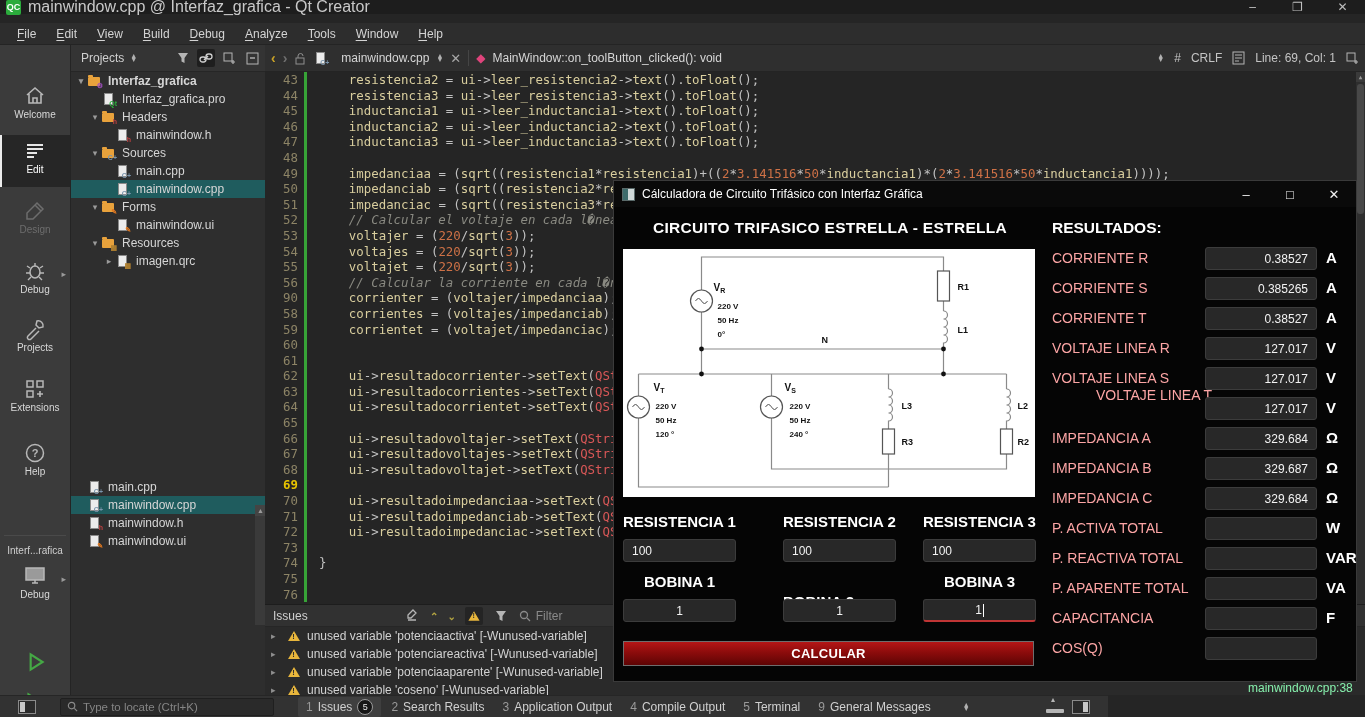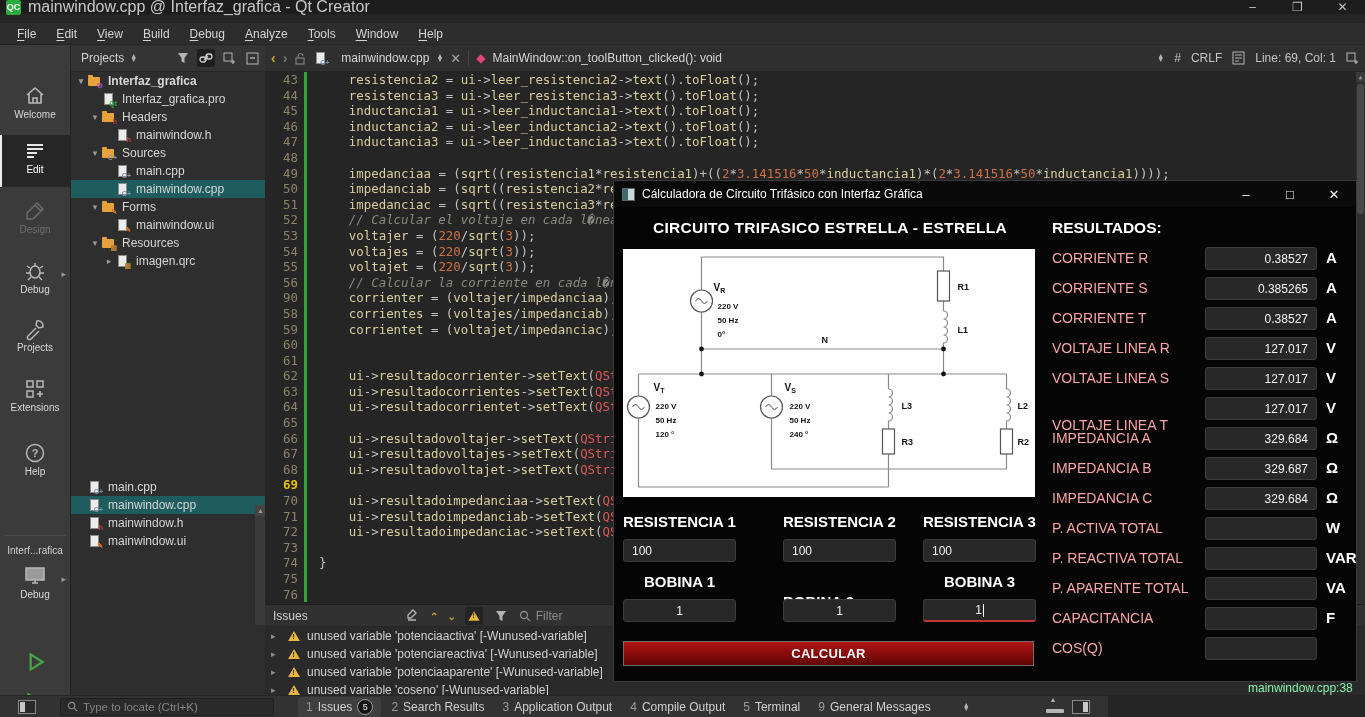--- a/index.html
+++ b/index.html
@@ -690,21 +690,21 @@
         <div class="res-unit" style="top: 98px;">A</div>
         <div class="res-row-label" style="top: 129px;">CORRIENTE T</div>
         <div class="dlg-field" style="left: 591px; top: 126px; width: 112px; justify-content: flex-end; padding-right: 8px;">0.38527</div>
         <div class="res-unit" style="top: 128px;">A</div>
         <div class="res-row-label" style="top: 159px;">VOLTAJE LINEA R</div>
         <div class="dlg-field" style="left: 591px; top: 156px; width: 112px; justify-content: flex-end; padding-right: 8px;">127.017</div>
         <div class="res-unit" style="top: 158px;">V</div>
         <div class="res-row-label" style="top: 189px;">VOLTAJE LINEA S</div>
         <div class="dlg-field" style="left: 591px; top: 186px; width: 112px; justify-content: flex-end; padding-right: 8px;">127.017</div>
         <div class="res-unit" style="top: 188px;">V</div>
-        <div class="res-row-label" style="top: 236px;">VOLTAJE LINEA T</div>
+        <div class="res-row-label" style="top: 206px; margin-left: 44px;">VOLTAJE LINEA T</div>
         <div class="dlg-field" style="left: 591px; top: 216px; width: 112px; justify-content: flex-end; padding-right: 8px;">127.017</div>
         <div class="res-unit" style="top: 218px;">V</div>
         <div class="res-row-label" style="top: 249px;">IMPEDANCIA A</div>
         <div class="dlg-field" style="left: 591px; top: 246px; width: 112px; justify-content: flex-end; padding-right: 8px;">329.684</div>
         <div class="res-unit" style="top: 248px;">Ω</div>
         <div class="res-row-label" style="top: 279px;">IMPEDANCIA B</div>
         <div class="dlg-field" style="left: 591px; top: 276px; width: 112px; justify-content: flex-end; padding-right: 8px;">329.687</div>
         <div class="res-unit" style="top: 278px;">Ω</div>
         <div class="res-row-label" style="top: 309px;">IMPEDANCIA C</div>
         <div class="dlg-field" style="left: 591px; top: 306px; width: 112px; justify-content: flex-end; padding-right: 8px;">329.684</div>

